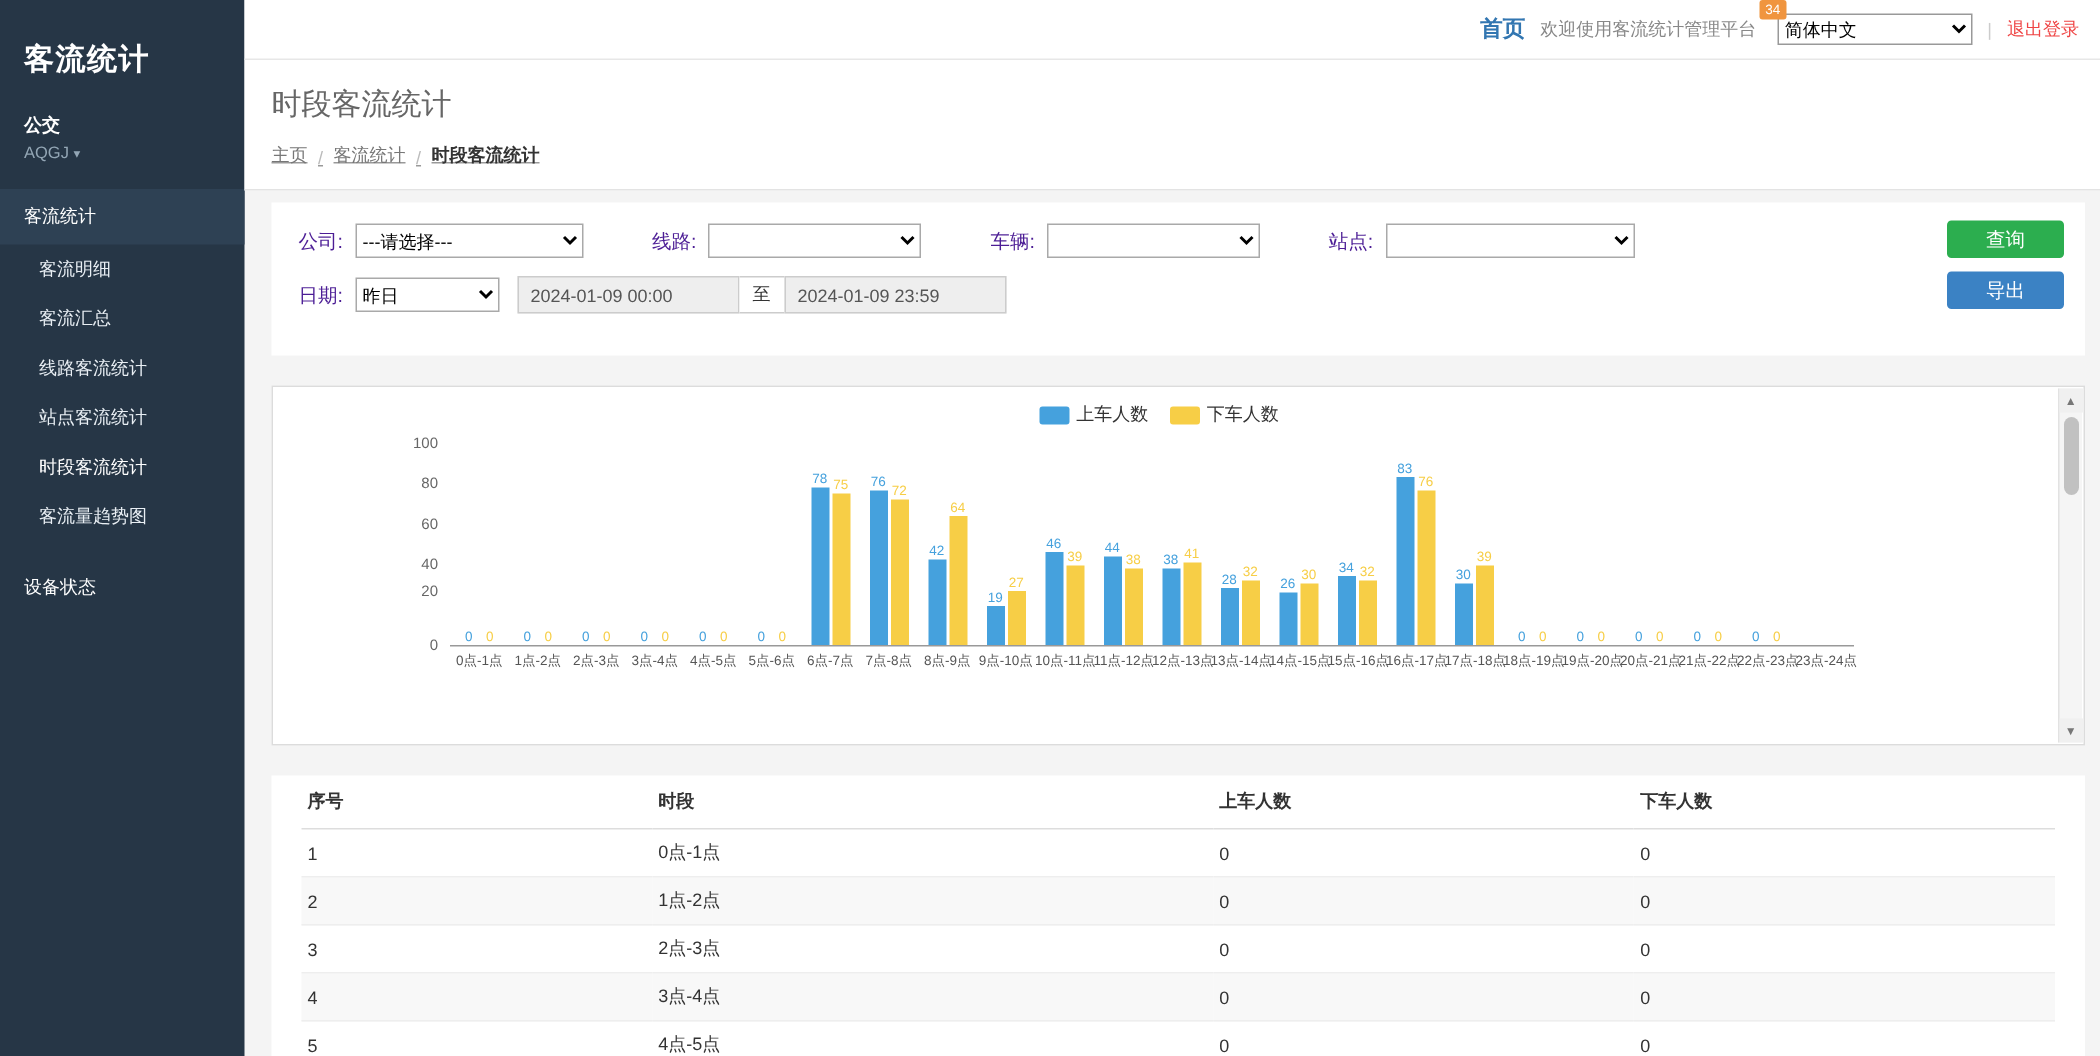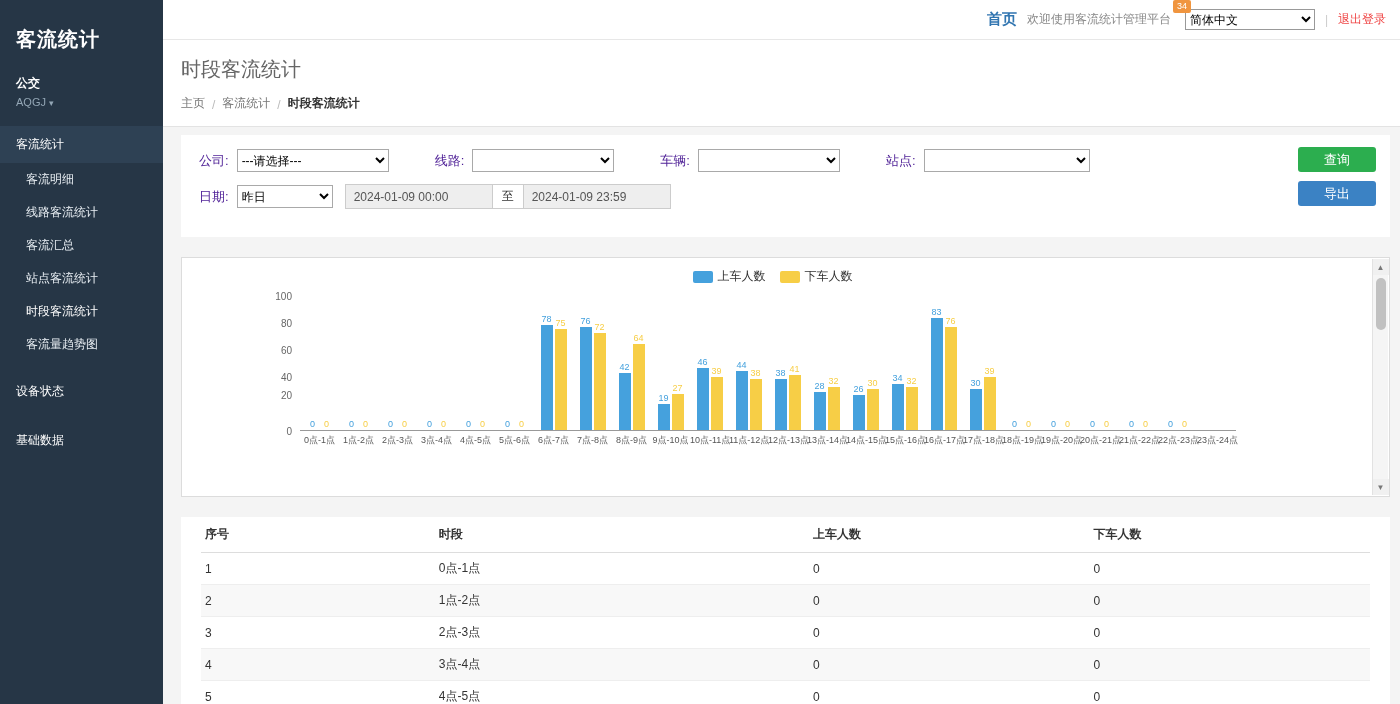--- a/index.html
+++ b/index.html
@@ -29,21 +29,21 @@
   .welcome { color:#888; font-size:12px; }
   .lang-wrap { position:relative; margin-left:4px; }
   .notif-badge { position:absolute; top:-9px; left:-12px; background:#f0953f; color:#fff;
                  font-size:9px; padding:1px 4px; border-radius:2px; line-height:11px; }
   .lang-select { width:130px; height:21px; font-size:12px; border:1px solid #999; background:#fff; }
   .top-sep { color:#ccc; font-size:12px; }
   .logout { color:#ef4444; font-size:12px; cursor:pointer; white-space:nowrap; }
 
   .page-header { background:#fff; padding:16px 0 14px 18px; border-bottom:1px solid #e3e3e3; }
   .page-title { font-size:20px; color:#666; font-weight:normal; margin-bottom:12px; }
-  .breadcrumb { font-size:12px; color:#999; display:flex; gap:7px; align-items:flex-end; }
+  .breadcrumb { font-size:12px; color:#999; display:flex; gap:7px; align-items:flex-end;text-decoration:underline; }
   .bc-item { color:#777; cursor:pointer; }
   .bc-item.last { color:#333; font-weight:bold; cursor:default; }
   .bc-sep { color:#bbb; }
 
   .content { flex:1; padding:8px 10px 0 18px; overflow:hidden; }
 
   
   .filter-card { background:#fff; padding:14px 18px 16px; position:relative; }
   .filter-row { display:flex; align-items:center; margin-bottom:12px; }
   .filter-row:last-child { margin-bottom:0; }
@@ -107,27 +107,26 @@
 <div class="sidebar">
   <div class="brand">客流统计</div>
   <div class="org">公交</div>
   <div class="org-code">
     <span>AQGJ</span>
     <span class="caret">▾</span>
   </div>
   <div id="sidebar-menu">
       <div class="menu-section">客流统计</div>
       <div class="menu-item">客流明细</div>
+      <div class="menu-item">客流汇总</div>
       <div class="menu-item">线路客流统计</div>
-      <div class="menu-item">客流汇总</div>
       <div class="menu-item">站点客流统计</div>
       <div class="menu-item active">时段客流统计</div>
       <div class="menu-item">客流量趋势图</div>
       <div class="menu-section plain">设备状态</div>
-      <div class="menu-section plain">基础数据</div>
     </div>
 </div>
 
 <div class="main">
 
   <div class="topbar">
     <span class="home-link">首页</span>
     <span class="welcome">欢迎使用客流统计管理平台</span>
     <span class="lang-wrap">
       <span class="notif-badge">34</span>

